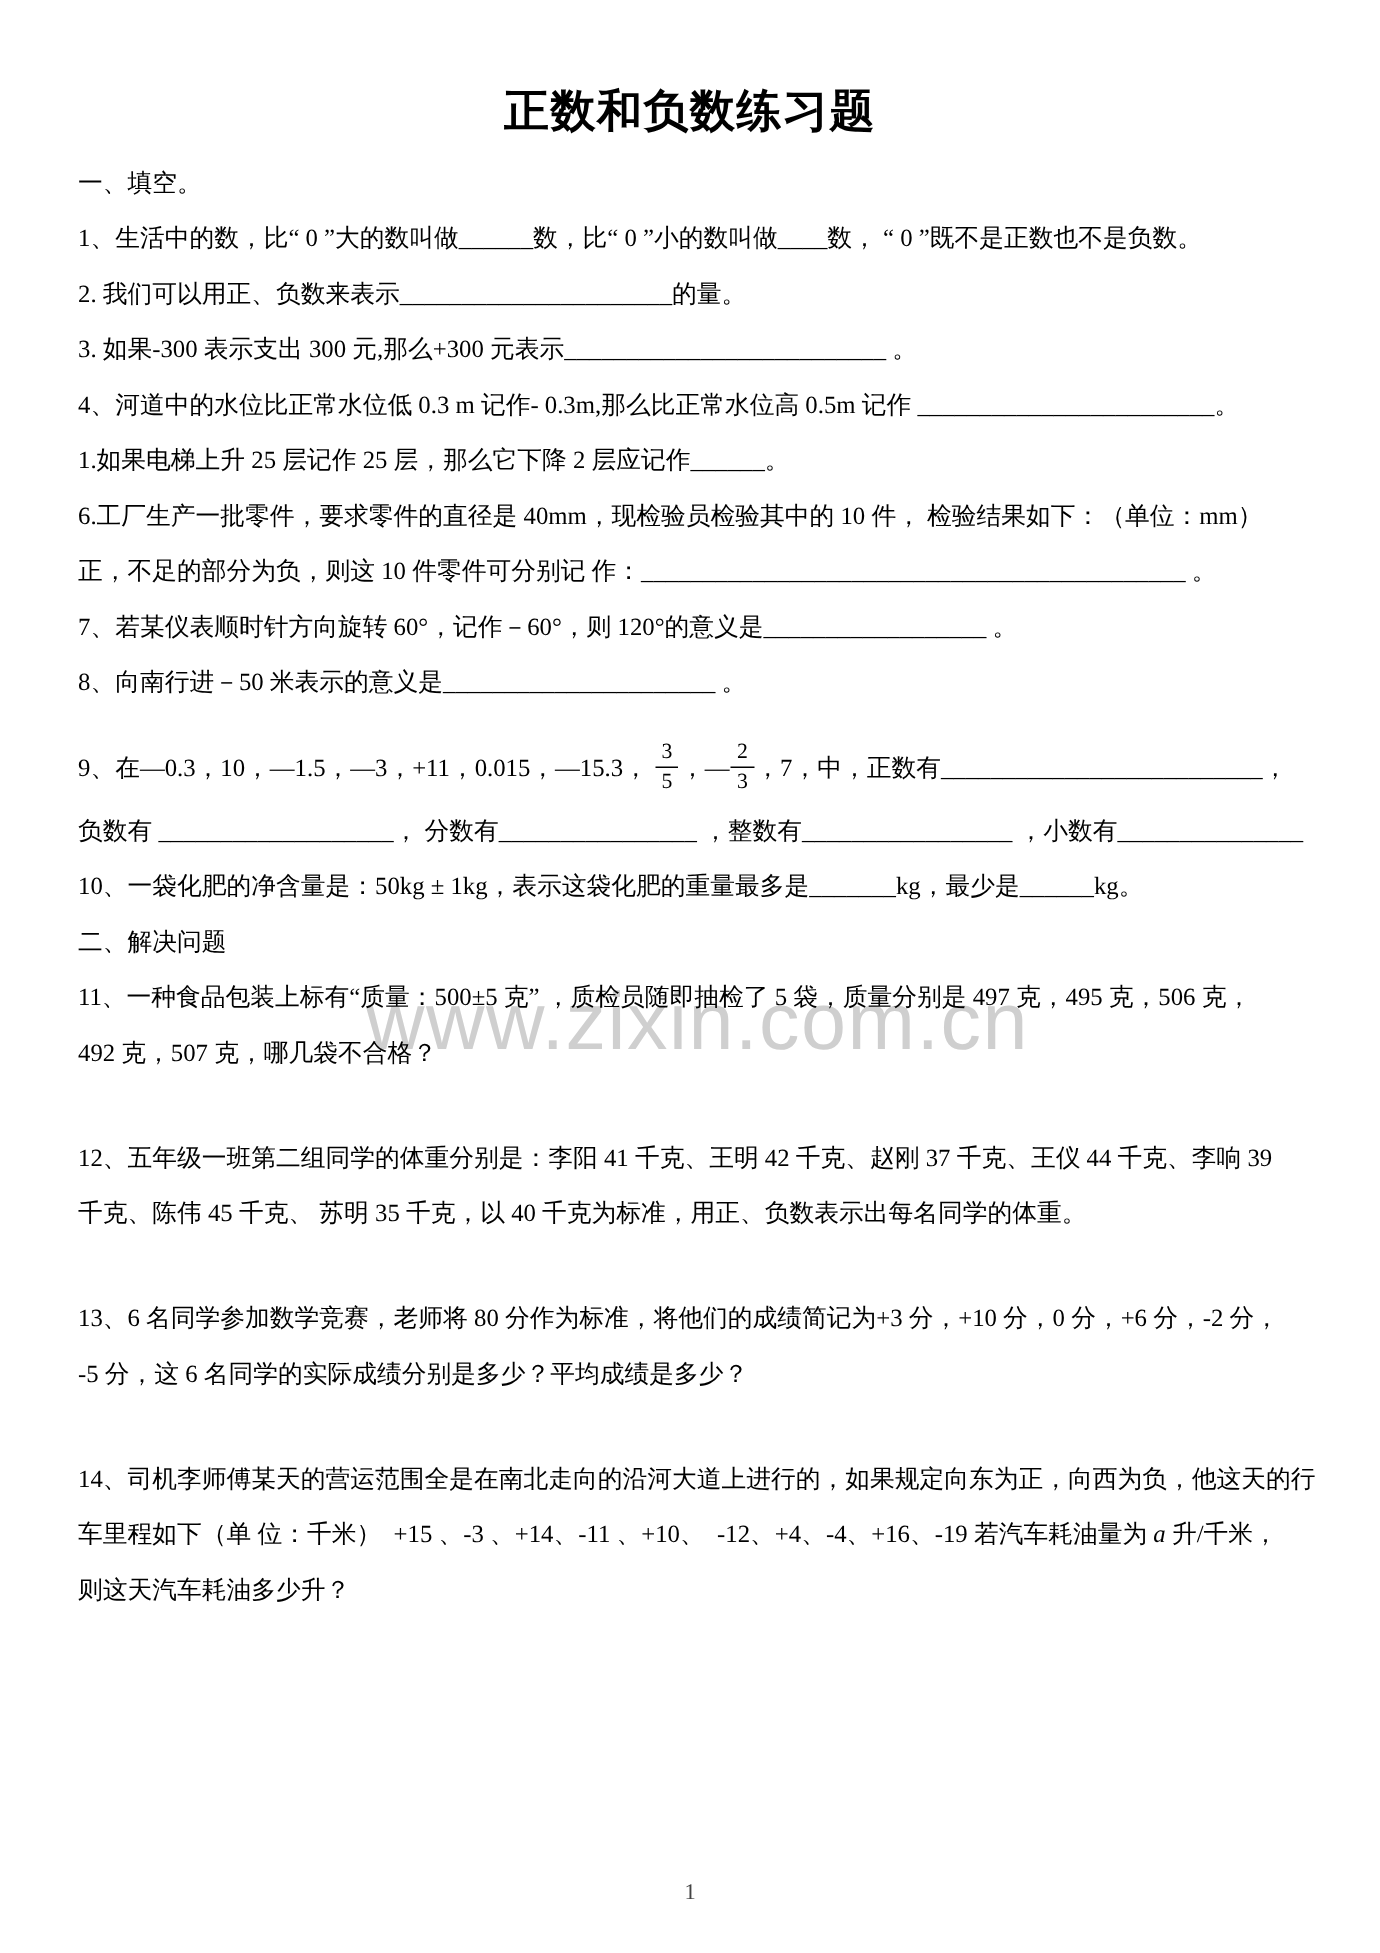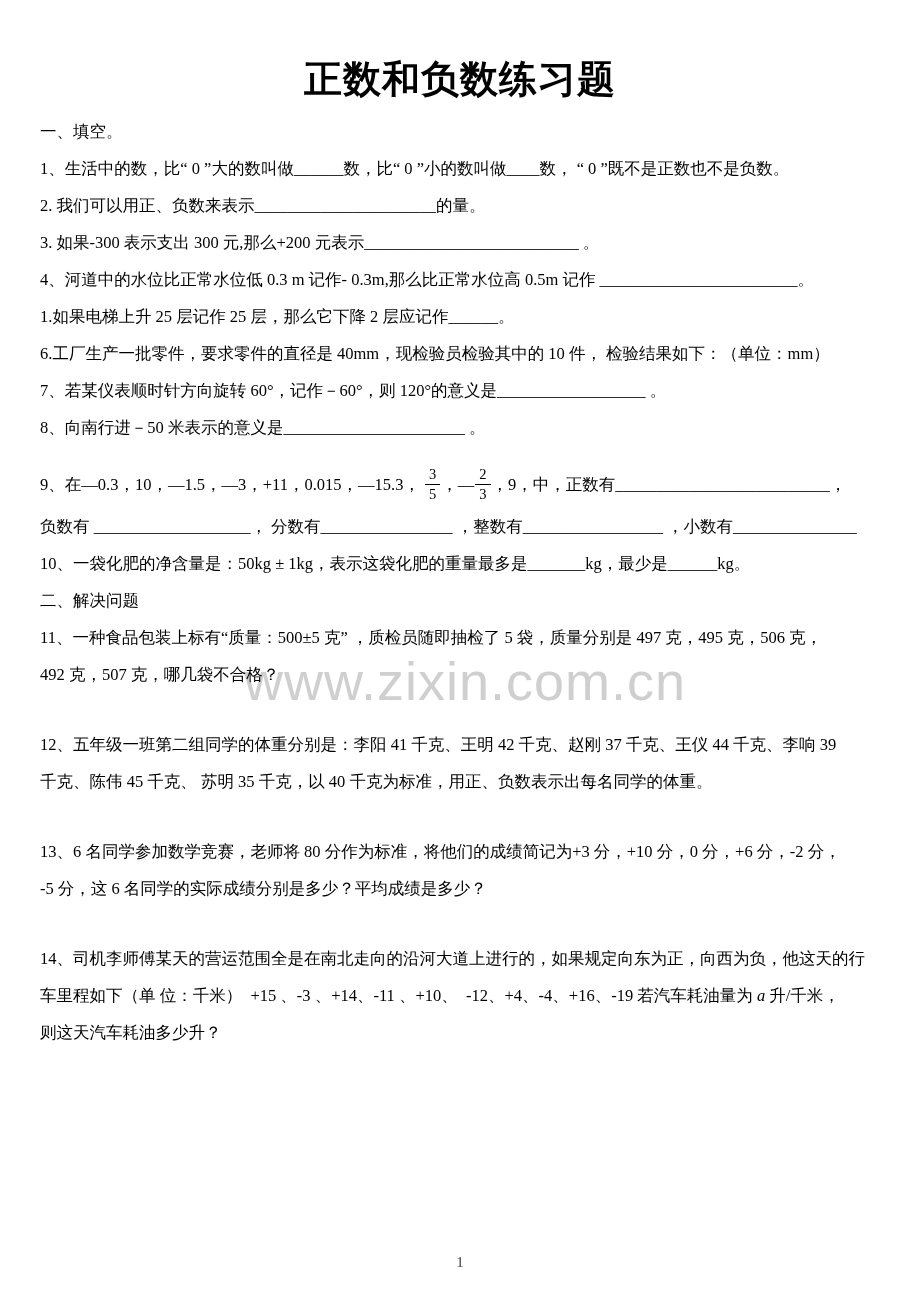--- a/index.html
+++ b/index.html
@@ -10,23 +10,23 @@
   }
   .watermark{
     position:absolute;left:244px;top:596px;z-index:0;
     font-family:"Liberation Sans","DejaVu Sans",sans-serif;
     font-size:54px;color:#cfcfcf;letter-spacing:1px;white-space:nowrap;
     user-select:none;
   }
   .doc{position:relative;z-index:1;}
   .title{
     margin:54px 0 8px 0;text-align:center;
-    font-size:38px;font-weight:bold;letter-spacing:1px;
+    font-size:30px;font-weight:bold;letter-spacing:1px;
   }
-  .content{padding:0 34px 0 40px;font-size:16.5px;}
+  .content{padding:0 34px 0 52px;font-size:16.5px;}
   .line{margin:0;line-height:37px;white-space:pre-wrap;word-break:break-all;}
   .line.tall{line-height:46px;margin-top:16px;}
   .spacer{height:33px;}
   .frac{
     display:inline-block;vertical-align:middle;text-align:center;
     font-size:14.5px;line-height:1.12;margin:0 1px;position:relative;top:-2px;
   }
   .frac .num{display:block;border-bottom:1px solid #000;padding:0 4px 1px 4px;}
   .frac .den{display:block;padding:1px 4px 0 4px;}
   .italic-var{font-style:italic;}
@@ -45,30 +45,31 @@
   <div class="doc">
 
     <h1 class="title">正数和负数练习题</h1>
 
     <div class="content">
 
       <p class="line">一、填空。</p>
 
       <p class="line">1、生活中的数，比“ 0 ”大的数叫做______数，比“ 0 ”小的数叫做____数， “ 0 ”既不是正数也不是负数。</p>
       <p class="line">2. 我们可以用正、负数来表示______________________的量。</p>
-      <p class="line">3. 如果-300 表示支出 300 元,那么+200 元表示__________________________ 。</p>
+      <p class="line">3. 如果-300 表示支出 300 元,那么+300 元表示__________________________ 。</p>
       <p class="line">4、河道中的水位比正常水位低 0.3 m 记作- 0.3m,那么比正常水位高 0.5m 记作 ________________________。</p>
       <p class="line">1.如果电梯上升 25 层记作 25 层，那么它下降 2 层应记作______。</p>
 
       <p class="line">6.工厂生产一批零件，要求零件的直径是 40mm，现检验员检验其中的 10 件， 检验结果如下：（单位：mm）</p>
+      <p class="line">正，不足的部分为负，则这 10 件零件可分别记 作：____________________________________________ 。</p>
 
       <p class="line">7、若某仪表顺时针方向旋转 60°，记作－60°，则 120°的意义是__________________ 。</p>
       <p class="line">8、向南行进－50 米表示的意义是______________________ 。</p>
 
-      <p class="line tall"><span>9、在—0.3，10，—1.5，—3，+11，0.015，—15.3， </span><span class="frac"><span class="num">3</span><span class="den">5</span></span><span>，</span><span>—</span><span class="frac"><span class="num">2</span><span class="den">3</span></span><span>，9，中，正数有__________________________，</span></p>
+      <p class="line tall"><span>9、在—0.3，10，—1.5，—3，+11，0.015，—15.3， </span><span class="frac"><span class="num">3</span><span class="den">5</span></span><span>，</span><span>—</span><span class="frac"><span class="num">2</span><span class="den">3</span></span><span>，7，中，正数有__________________________，</span></p>
       <p class="line">负数有 ___________________， 分数有________________ ，整数有_________________ ，小数有_______________</p>
 
       <p class="line">10、一袋化肥的净含量是：50kg ± 1kg，表示这袋化肥的重量最多是_______kg，最少是______kg。</p>
 
       <p class="line">二、解决问题</p>
 
       <p class="line">11、一种食品包装上标有“质量：500±5 克” ，质检员随即抽检了 5 袋，质量分别是 497 克，495 克，506 克，</p>
       <p class="line">492 克，507 克，哪几袋不合格？</p>
 
       <div class="spacer"></div>

